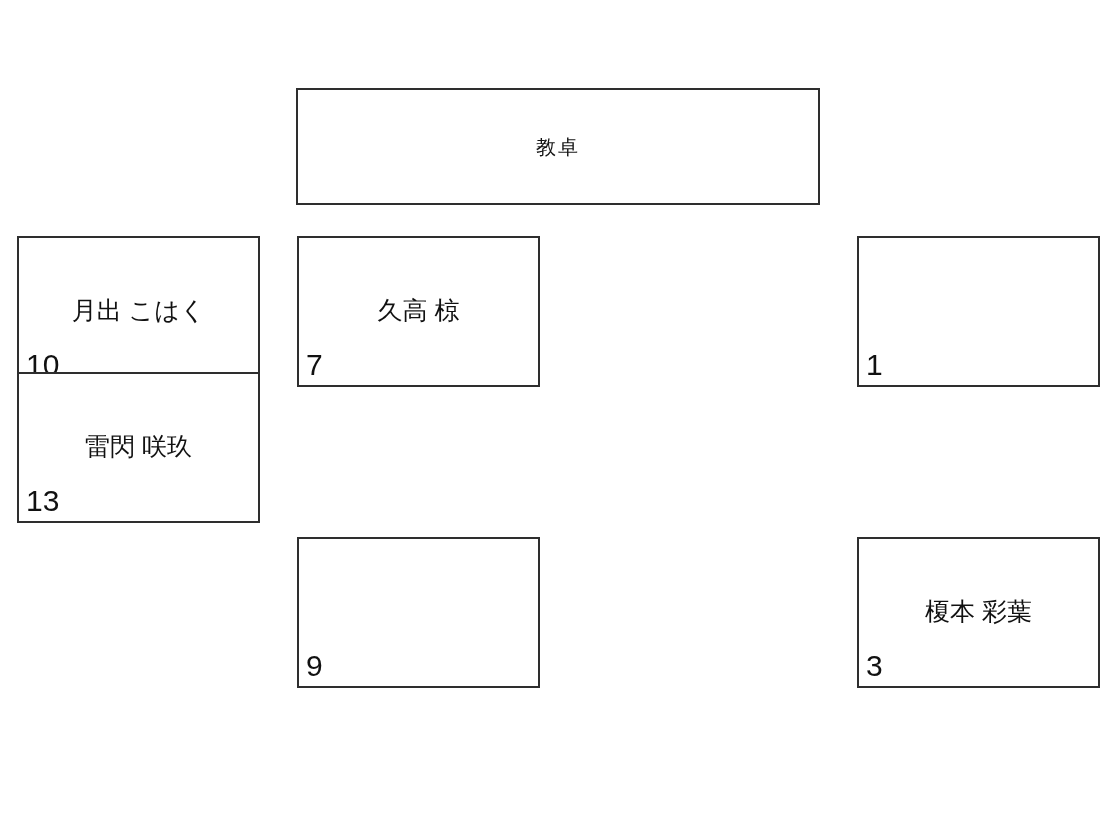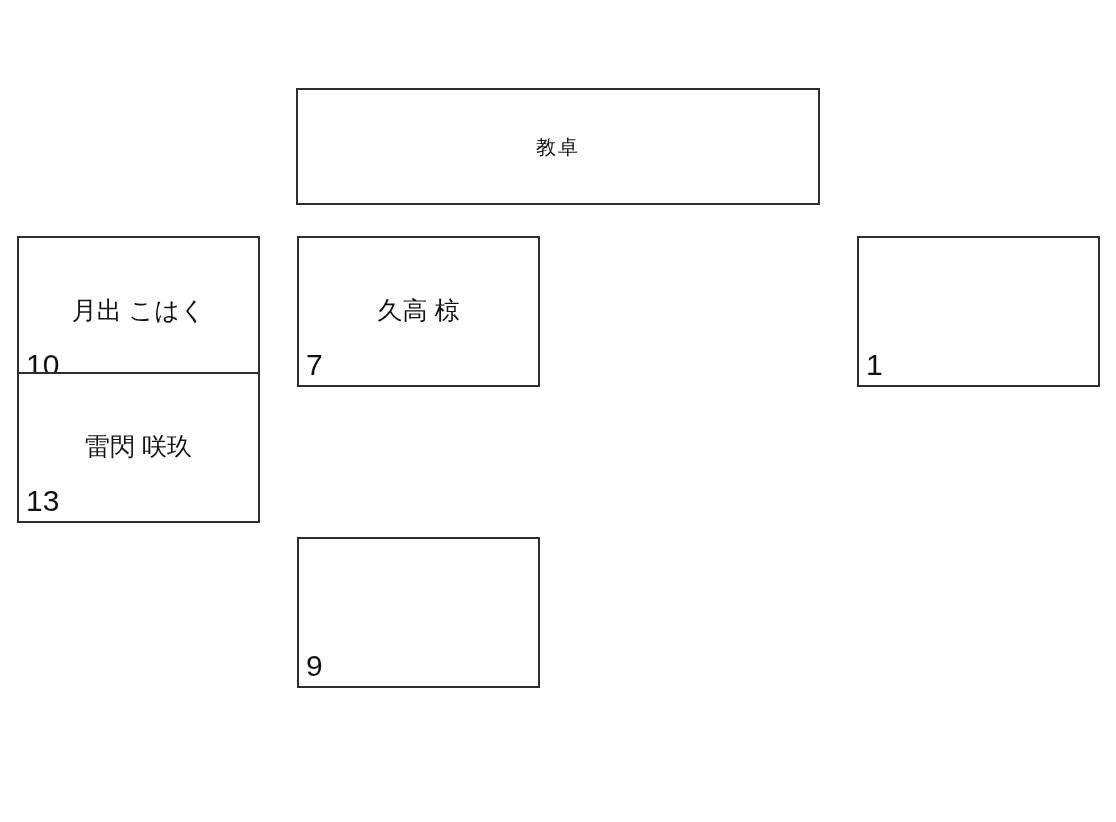--- a/index.html
+++ b/index.html
@@ -87,14 +87,18 @@
   </div>
 
   <div class="box desk r2 c1">
     <span class="name">雷閃 咲玖</span>
     <span class="num">13</span>
   </div>
 
   <div class="box desk r3 c2">
     <span class="num">9</span>
   </div>
+  <div class="box desk r3 c4">
+    <span class="name">榎本 彩葉</span>
+    <span class="num">3</span>
+  </div>
 
 </div>
 
 </body></html>

